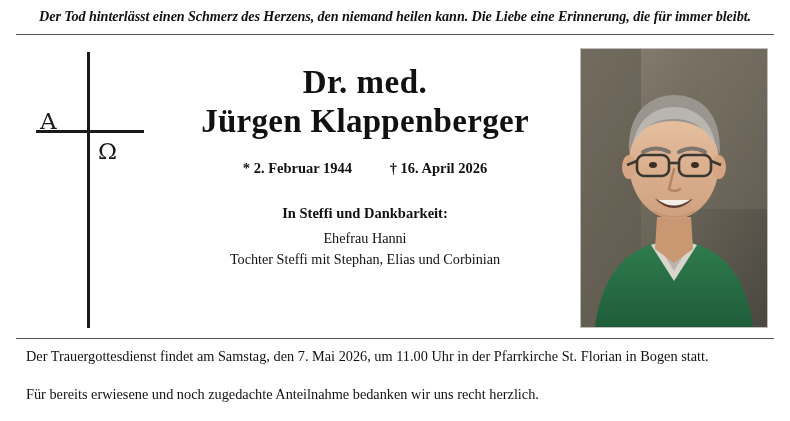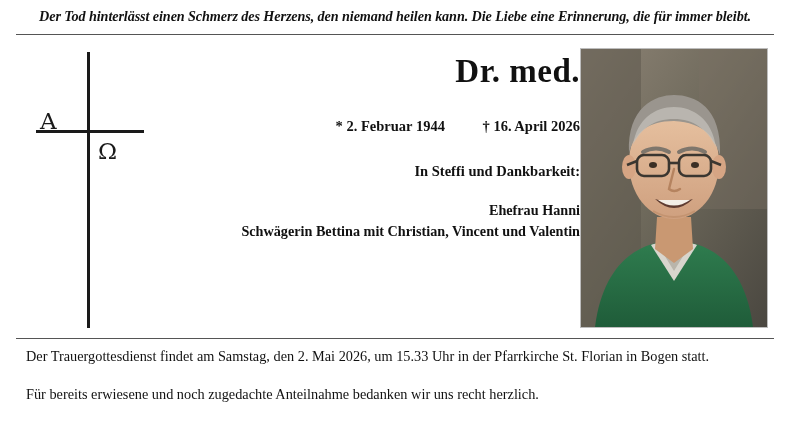--- a/index.html
+++ b/index.html
@@ -94,53 +94,53 @@
     border: 1px solid #bdbdbd;
     overflow: hidden;
     background: #7d7468;
   }
   .portrait svg { display: block; }
 
   
   .center-block {
     position: absolute;
     left: 150px;
-    top: 41px;
+    top: 52px;
     width: 430px;
-    text-align: right;
+    text-align: center;
   }
   .title-line1 {
     font-size: 33px;
     font-weight: bold;
     letter-spacing: 0.5px;
     line-height: 1.12;
     margin-top: 12px;
   }
   .title-line2 {
     font-size: 33px;
     font-weight: bold;
     letter-spacing: 0.3px;
     line-height: 1.12;
     margin-top: 2px;
   }
   .dates {
-    margin-top: 28px;
+    margin-top: 20px;
     font-size: 14.5px;
     font-weight: bold;
   }
   .dates .birth { margin-right: 34px; }
   .dedication {
     margin-top: 28px;
     font-size: 14.5px;
     font-weight: bold;
   }
   .family {
-    margin-top: 20px;
+    margin-top: 6px;
     font-size: 14.2px;
-    font-weight: bold;
+    font-weight: normal;
     line-height: 1.48;
   }
 
   
   .footer {
     position: absolute;
     left: 26px;
     top: 346px;
     width: 740px;
   }
@@ -164,31 +164,32 @@
 
   <div class="emblem">
     <div class="v-bar"></div>
     <div class="h-bar"></div>
     <div class="alpha">A</div>
     <div class="omega">Ω</div>
   </div>
 
   <div class="center-block">
     <div class="title-line1">Dr. med.</div>
+    <div class="title-line2">Jürgen Klappenberger</div>
 
     <div class="dates">
       <span class="birth">* 2. Februar 1944</span>
       <span class="death">† 16. April 2026</span>
     </div>
 
     <div class="dedication">In Steffi und Dankbarkeit:</div>
 
     <div class="family">
       <div>Ehefrau Hanni</div>
-      <div>Schwägerin Bettina mit Christian, Vincent und Valentin</div>
+      <div>Tochter Steffi mit Stephan, Elias und Corbinian</div>
     </div>
   </div>
 
   <div class="portrait">
     <svg width="186" height="278" viewBox="0 0 186 278" xmlns="http://www.w3.org/2000/svg" aria-hidden="true">
       <defs>
         <linearGradient id="bgGrad" x1="0" y1="0" x2="1" y2="1">
           <stop offset="0%" stop-color="#8d8375"></stop>
           <stop offset="45%" stop-color="#6f6a5c"></stop>
           <stop offset="100%" stop-color="#4a4740"></stop>
@@ -240,17 +241,17 @@
       <path d="M74 150 q 19 18 38 0 q -19 7 -38 0 Z" fill="#5e3b30"></path>
       <path d="M77 151 q 16 11 32 0 Z" fill="#f3efe7"></path>
 
       <path d="M72 162 q 21 12 42 0" stroke="#bb8a66" stroke-width="2" fill="none" opacity="0.6"></path>
     </svg>
   </div>
 
   <div class="rule rule-bottom"></div>
 
   <div class="footer">
-    <p class="para1">Der Trauergottesdienst findet am Samstag, den 2. Mai 2026, um 15.33 Uhr in der Pfarrkirche St. Florian in Bogen statt.</p>
+    <p class="para1">Der Trauergottesdienst findet am Samstag, den 7. Mai 2026, um 11.00 Uhr in der Pfarrkirche St. Florian in Bogen statt.</p>
     <p class="para2">Für bereits erwiesene und noch zugedachte Anteilnahme bedanken wir uns recht herzlich.</p>
   </div>
 
 </div>
 
 </body></html>

